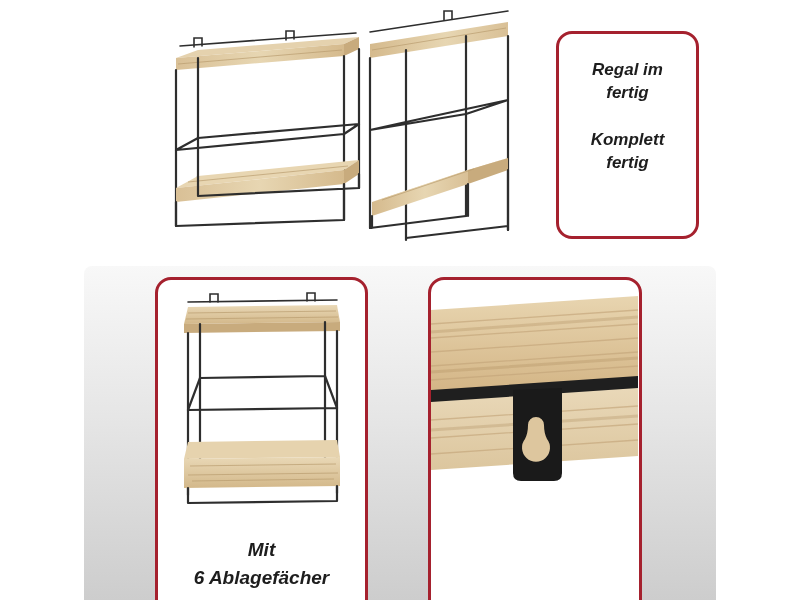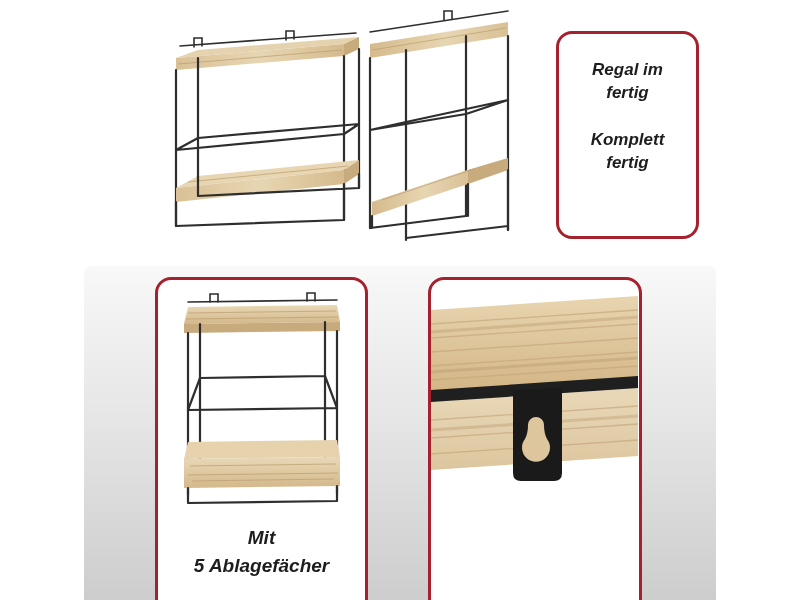--- a/index.html
+++ b/index.html
@@ -20,21 +20,21 @@
   }
   #info-box{left:556px;top:15px;width:143px;height:208px;}
   #feature-left{left:155px;top:261px;width:213px;height:352px;}
   #feature-right{left:428px;top:261px;width:214px;height:352px;}
   .info-text{
     position:absolute;left:0;right:0;top:24px;text-align:center;
     font-style:italic;font-weight:700;font-size:17px;line-height:23px;color:#1d1d1d;
   }
   .info-gap{height:24px;}
   .caption{
-    position:absolute;left:0;right:0;top:244px;text-align:center;
+    position:absolute;left:0;right:0;top:256px;text-align:center;
     font-style:italic;font-weight:700;font-size:19px;line-height:28px;color:#1d1d1d;
   }
   .line{display:block;}
   svg{display:block;}
   .wire{stroke:#2e2e2e;stroke-width:2.2;fill:none;stroke-linecap:round;stroke-linejoin:round;}
   .wire-thin{stroke:#2e2e2e;stroke-width:1.6;fill:none;stroke-linecap:round;}
   .woodline{stroke:#b99c6f;stroke-width:1;fill:none;opacity:.7;}
   .grain{stroke:#c3a579;stroke-width:1.3;fill:none;opacity:.65;}
   .grain-d{stroke:#ab8c5e;stroke-width:3;fill:none;opacity:.3;}
   .closeup-wrap{position:absolute;left:0;top:0;width:207px;height:212px;overflow:hidden;border-radius:13px 13px 0 0;}
@@ -144,21 +144,21 @@
       <path class="wire" d="M20,88 L145,86 M8,120 L157,118 M8,120 L20,88 M157,118 L145,86"></path>
       <g>
         <polygon points="8,152 157,150 160,167 4,169" fill="#e6d3ae"></polygon>
         <polygon points="4,169 160,167 160,196 4,198" fill="url(#wg3)"></polygon>
         <path class="woodline" d="M10,176 L156,174 M8,185 L158,183 M12,191 L154,189"></path>
       </g>
       <path class="wire" d="M8,198 V213 M157,196 V211 M8,213 L157,211"></path>
     </svg>
     <div class="caption">
       <span class="line">Mit</span>
-      <span class="line">5 Ablagefächer</span>
+      <span class="line">6 Ablagefächer</span>
     </div>
   </div>
 
   <div class="frame-box" id="feature-right">
     <div class="closeup-wrap">
       <svg width="207" height="212" viewBox="0 0 207 212">
         <defs>
           <linearGradient id="wg4a" x1="0" y1="0" x2="0" y2="1">
             <stop offset="0" stop-color="#e8d5b0"></stop>
               <stop offset="1" stop-color="#d2b383"></stop>

